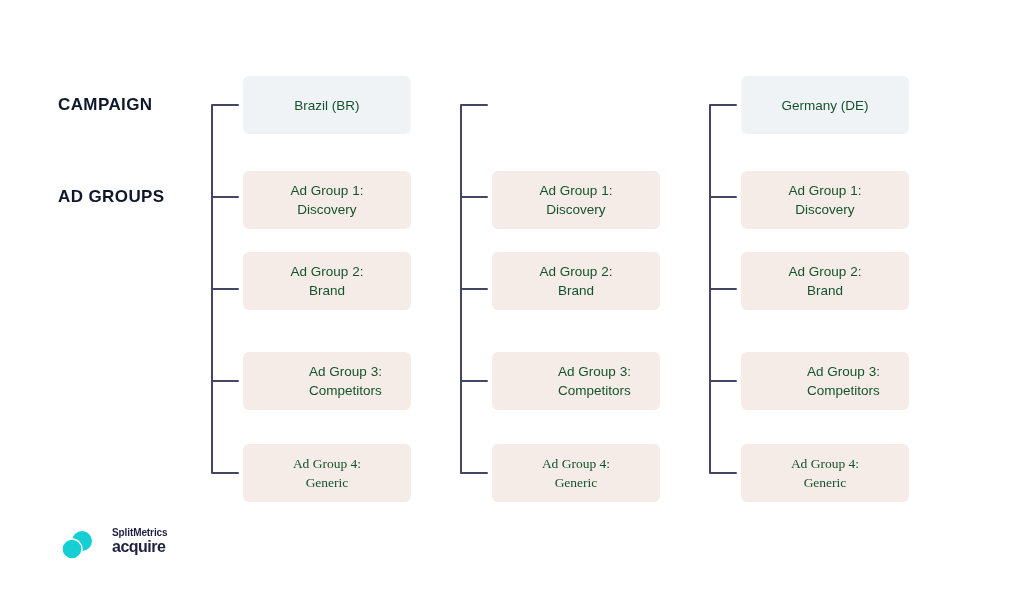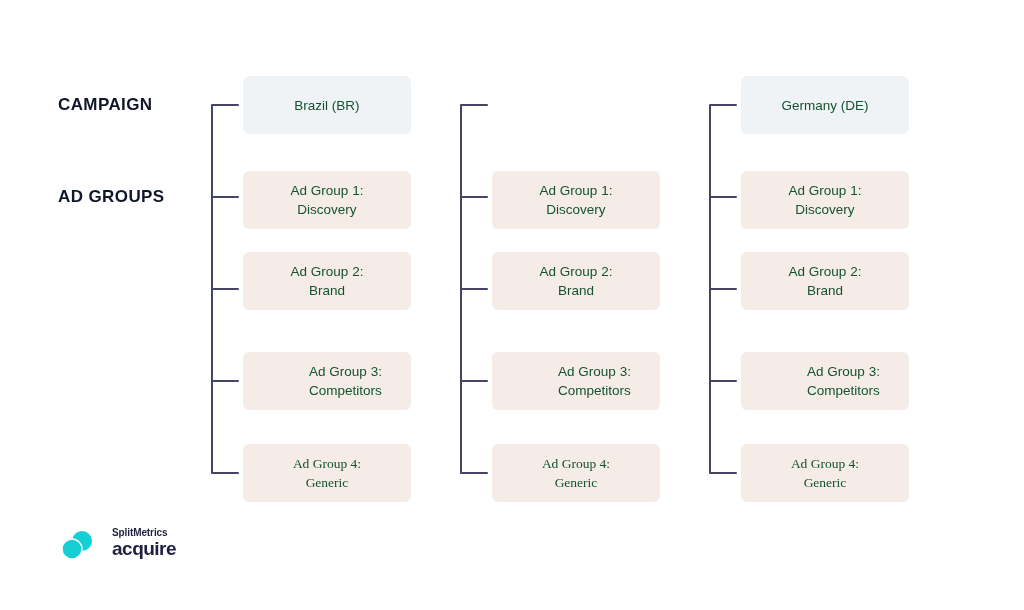--- a/index.html
+++ b/index.html
@@ -122,21 +122,21 @@
     line-height: 1;
   }
   #brand-line-1 {
     font-size: 10px;
     font-weight: bold;
     color: #1f2040;
     letter-spacing: -0.1px;
     margin-bottom: 1px;
   }
   #brand-line-2 {
-    font-size: 19px;
+    font-size: 16px;
     font-weight: bold;
     color: #1f2040;
     letter-spacing: -0.5px;
   }
 </style>
 </head>
 <body>
 
 <div id="diagram-root">
 

